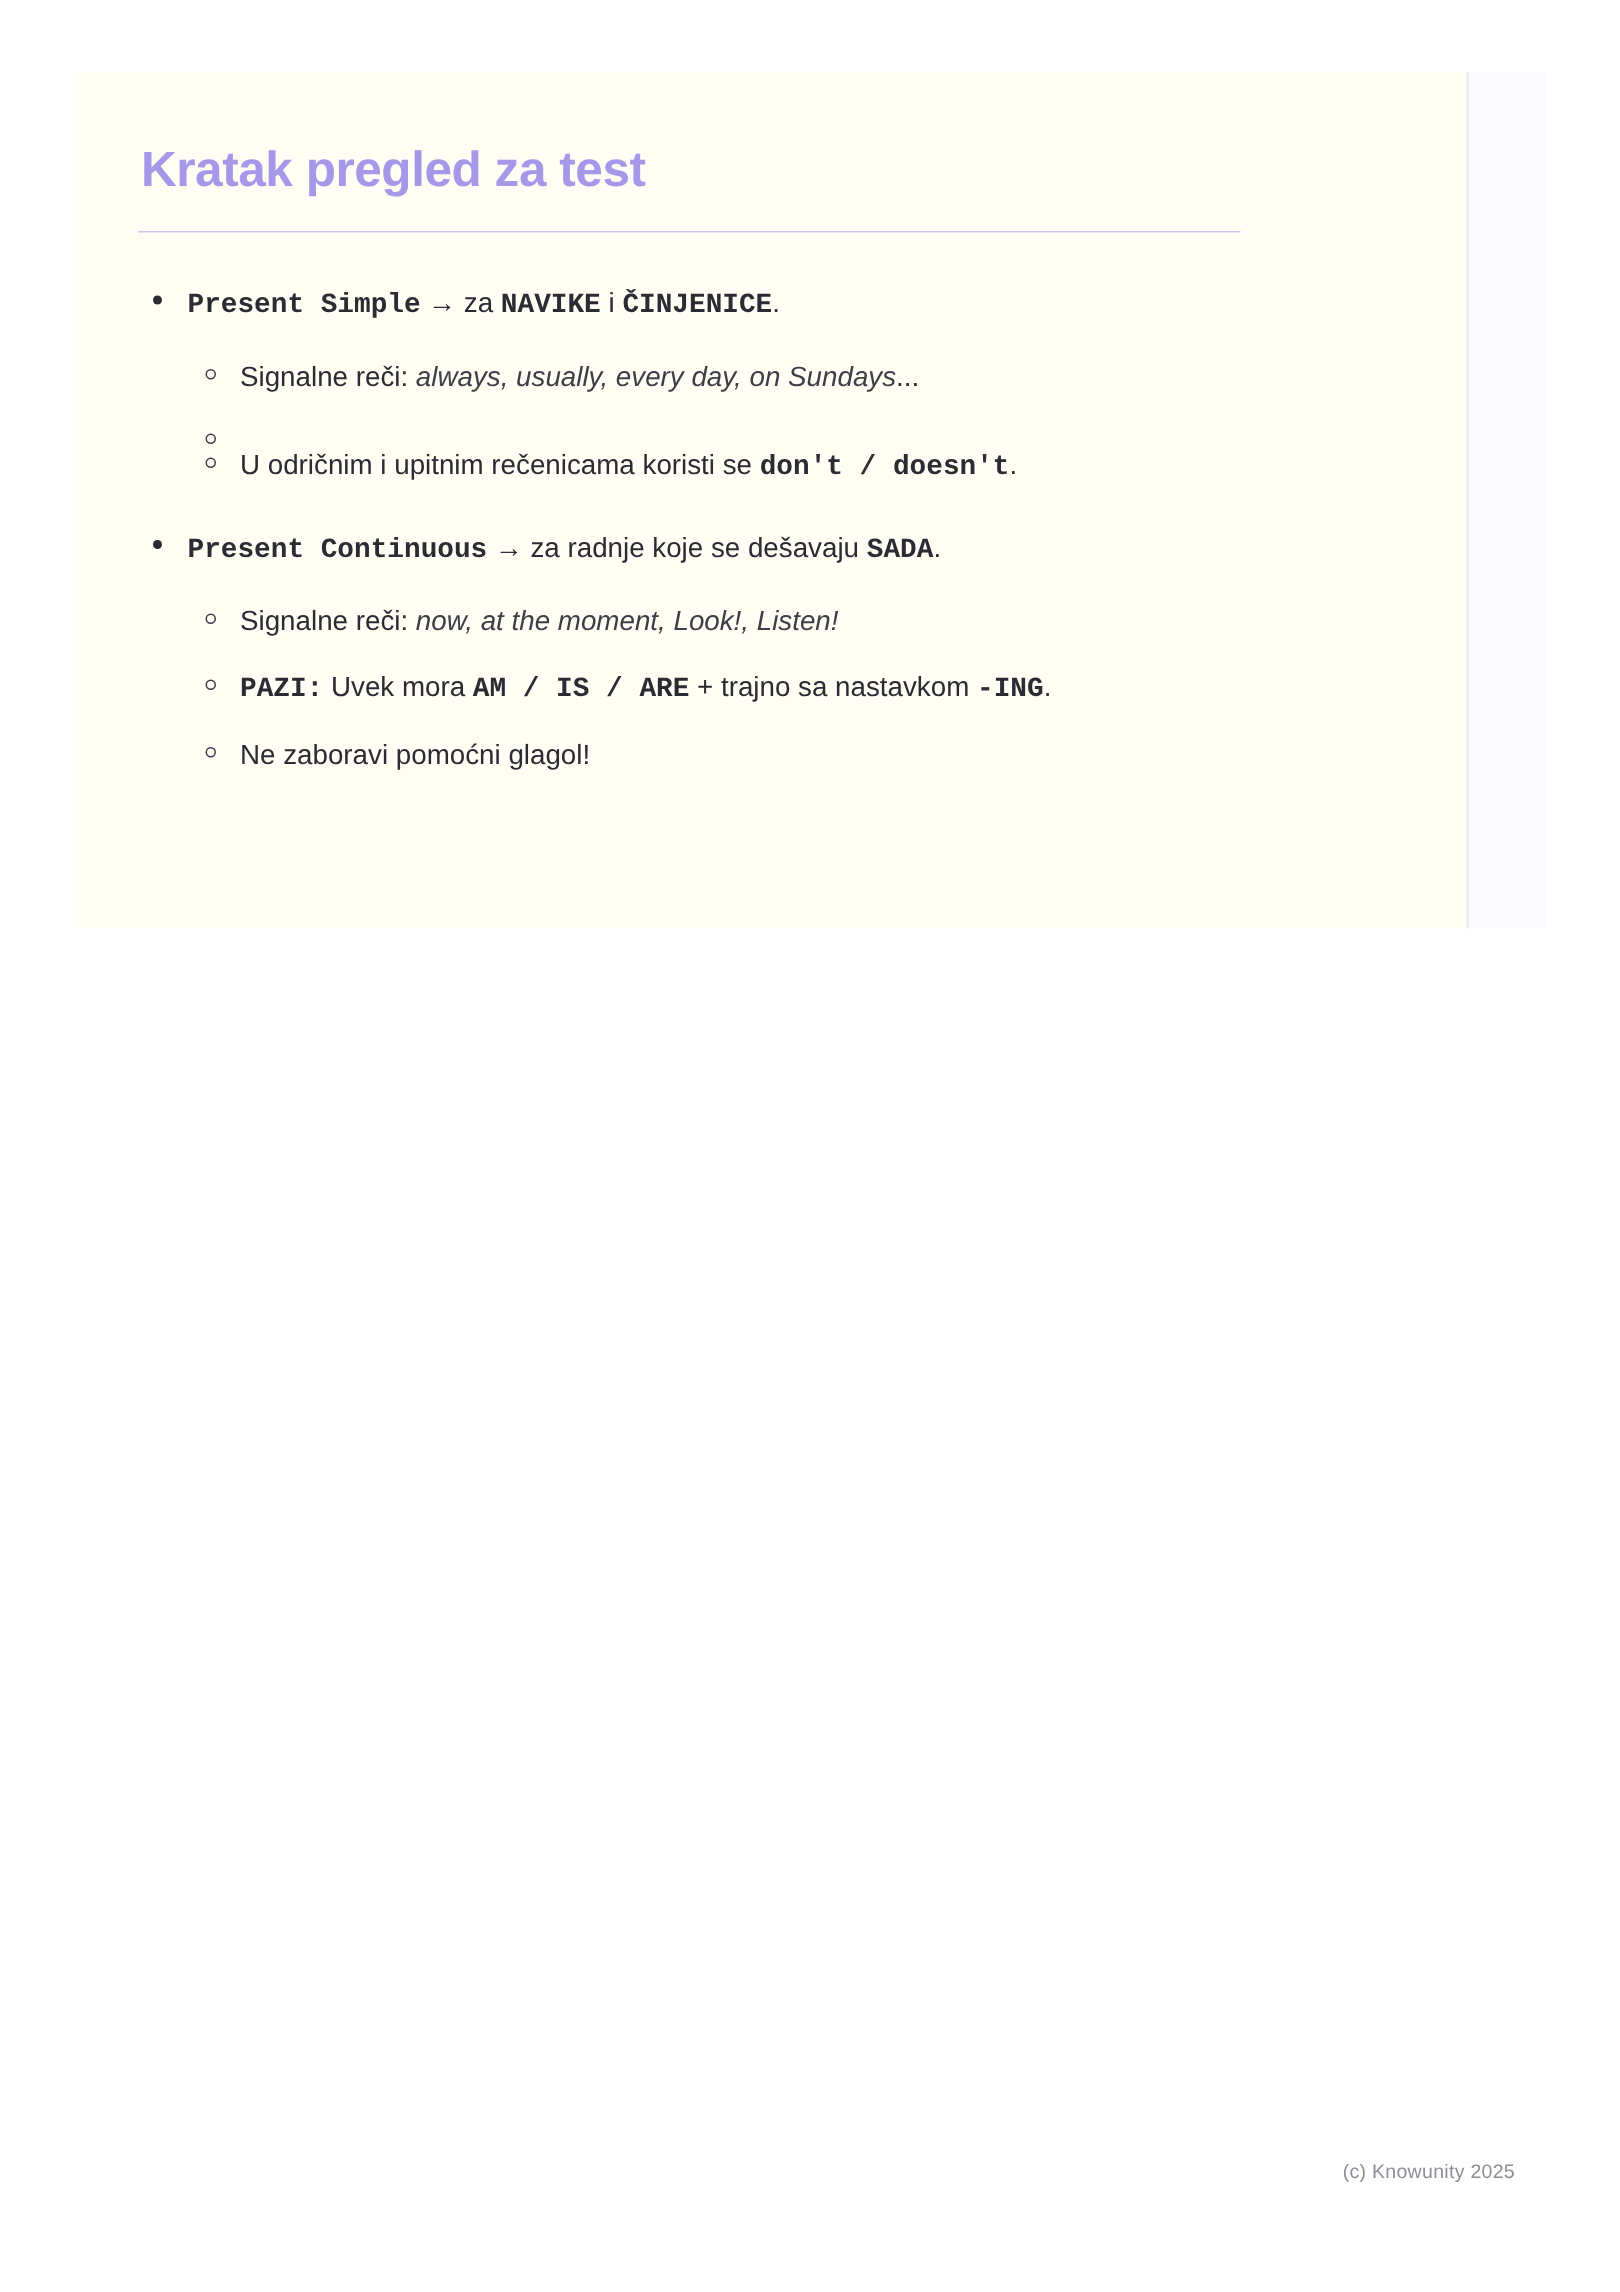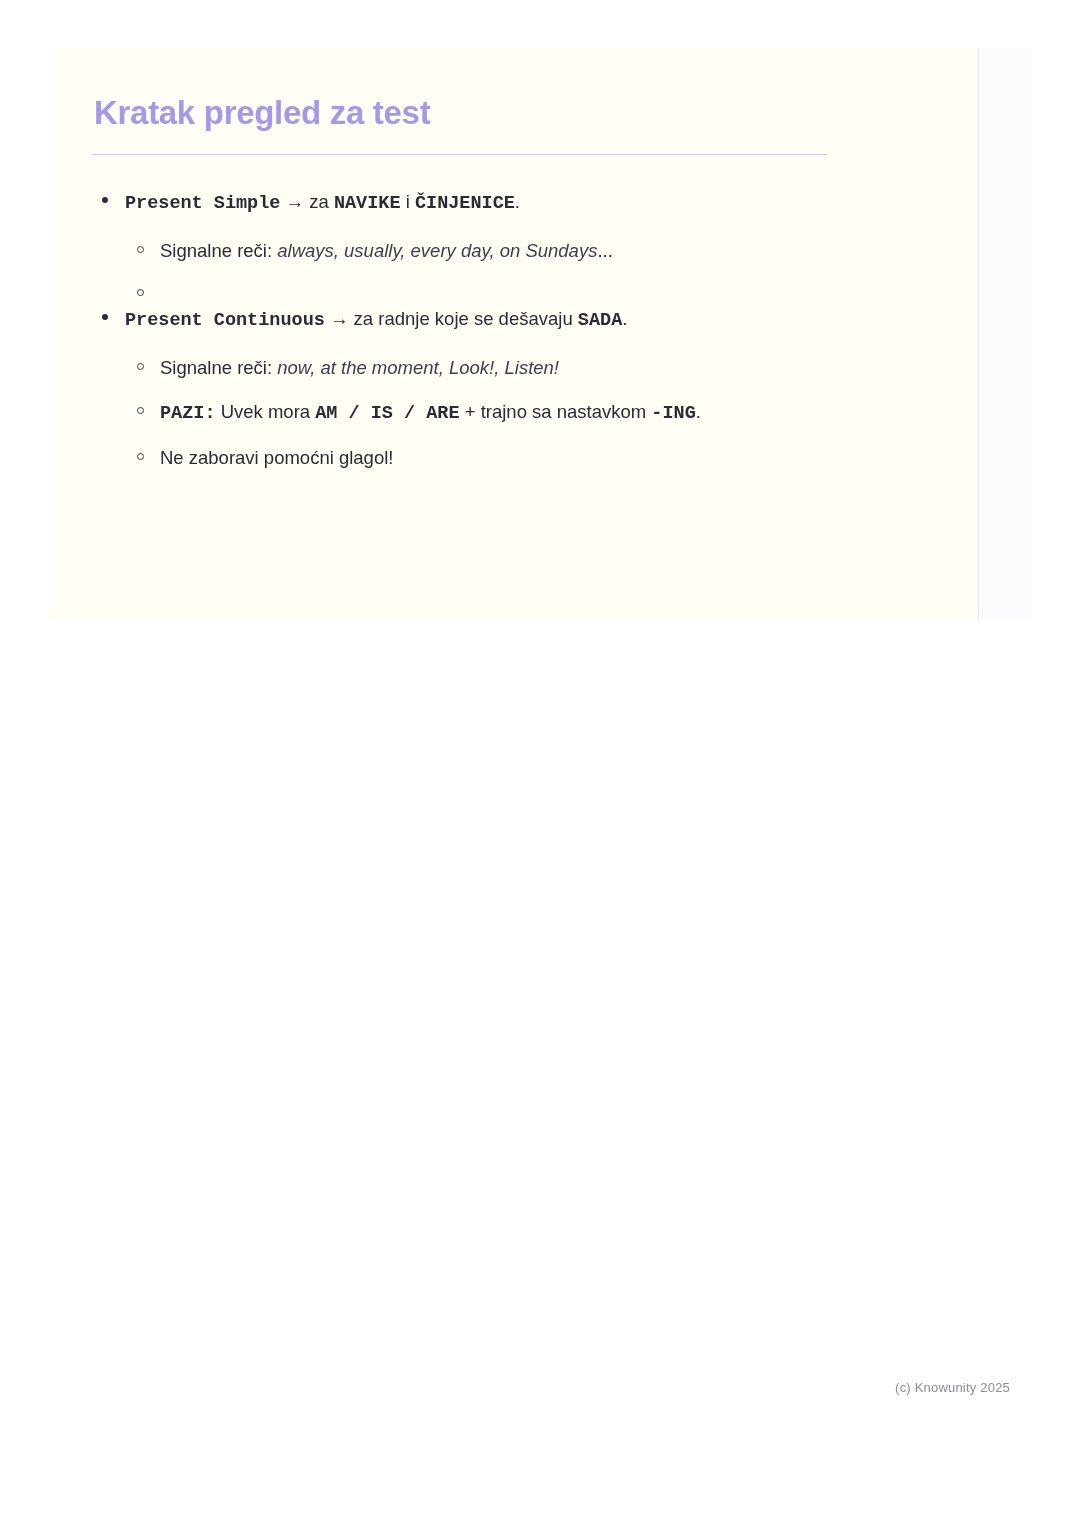--- a/index.html
+++ b/index.html
@@ -133,21 +133,21 @@
     background: transparent;
     box-sizing: border-box;
   }
 
   b, .bold { font-weight: bold; font-family: Liberation Mono, monospace; }
   i, .ital { font-style: italic; color: #3e3e48; }
 
   .footer {
     position: absolute;
     right: 70px;
-    top: 1380px;
+    top: 1440px;
     font-size: 13px;
     color: #8d8d96;
     letter-spacing: 0.2px;
   }
 </style>
 </head>
 <body>
 
 <div class="page">
 
@@ -158,20 +158,21 @@
       <h1 class="note-title">Kratak pregled za test</h1>
       <div class="title-rule"></div>
 
       <ul class="level1" id="outline">
           <li>
             <span class="b1"></span>
             <div class="line"><b>Present Simple</b><span> → za </span><b>NAVIKE</b><span> i </span><b>ČINJENICE</b><span>.</span></div>
             <ul class="level2">
               <li><span class="b2"></span><span><span>Signalne reči: </span><i>always, usually, every day, on Sundays</i><span>...</span></span></li>
               <li><span class="b2"></span></li>
+              <li><span class="b2"></span><span><span>U odričnim i upitnim rečenicama koristi se </span><b>don't / doesn't</b><span>.</span></span></li>
             </ul>
           </li>
           <li>
             <span class="b1"></span>
             <div class="line"><b>Present Continuous</b><span> → za radnje koje se dešavaju </span><b>SADA</b><span>.</span></div>
             <ul class="level2">
               <li><span class="b2"></span><span><span>Signalne reči: </span><i>now, at the moment, Look!, Listen!</i></span></li>
               <li><span class="b2"></span><span><b>PAZI:</b><span> Uvek mora </span><b>AM / IS / ARE</b><span> + trajno sa nastavkom </span><b>-ING</b><span>.</span></span></li>
               <li><span class="b2"></span><span><span>Ne zaboravi pomoćni glagol!</span></span></li>
             </ul>

